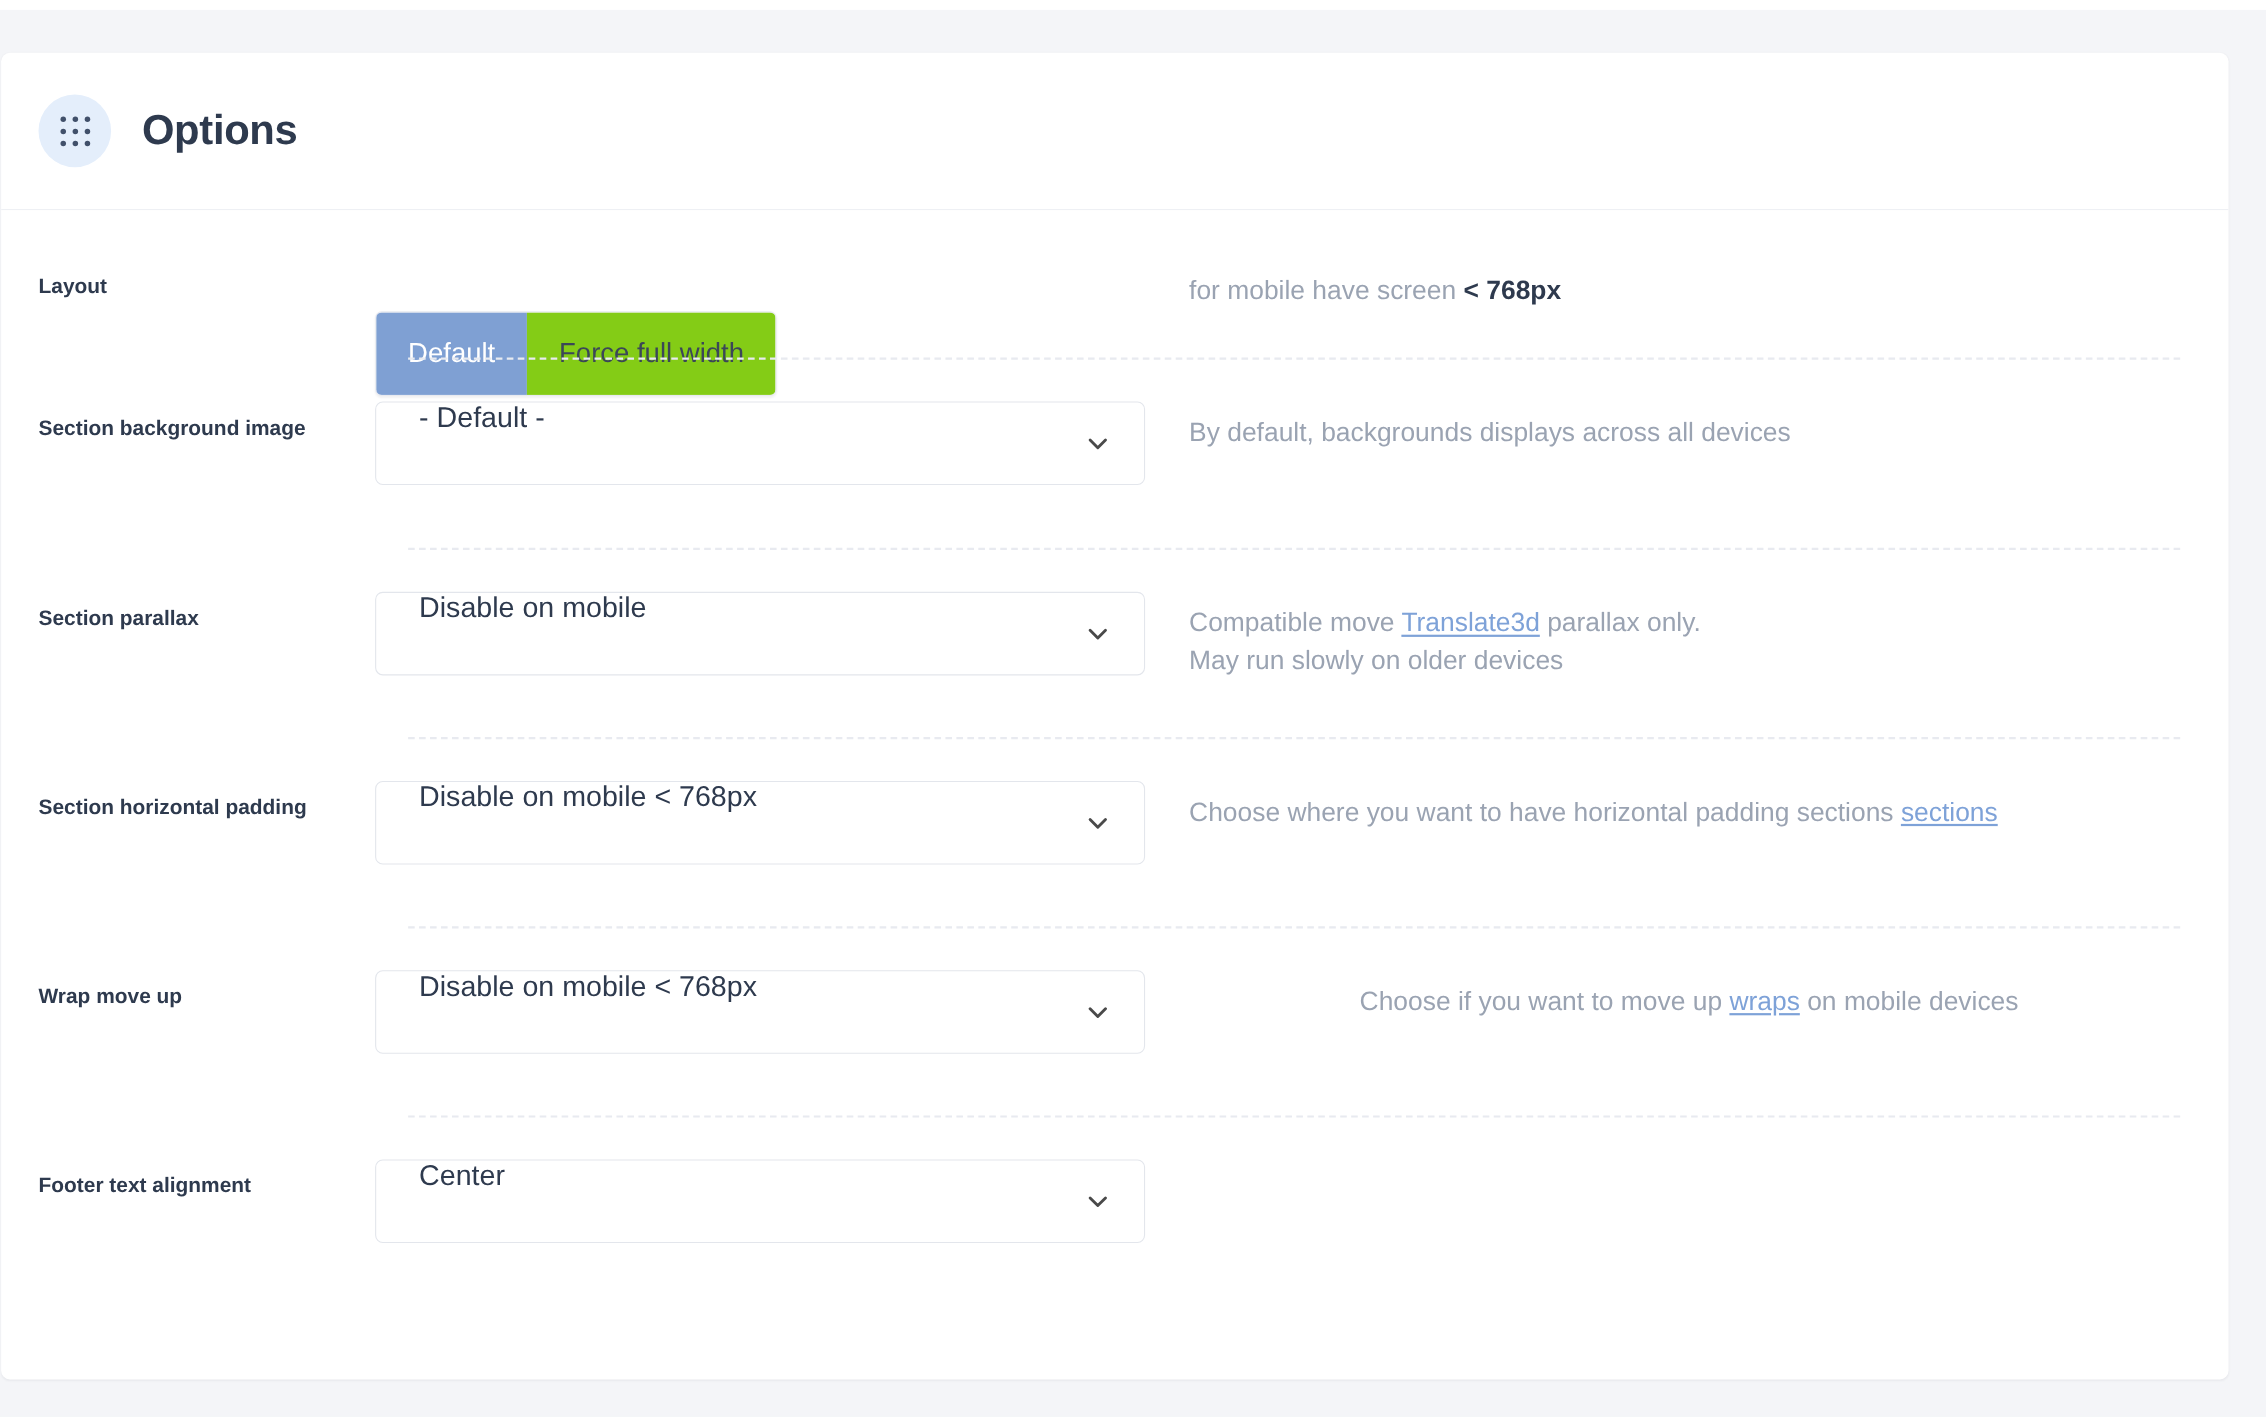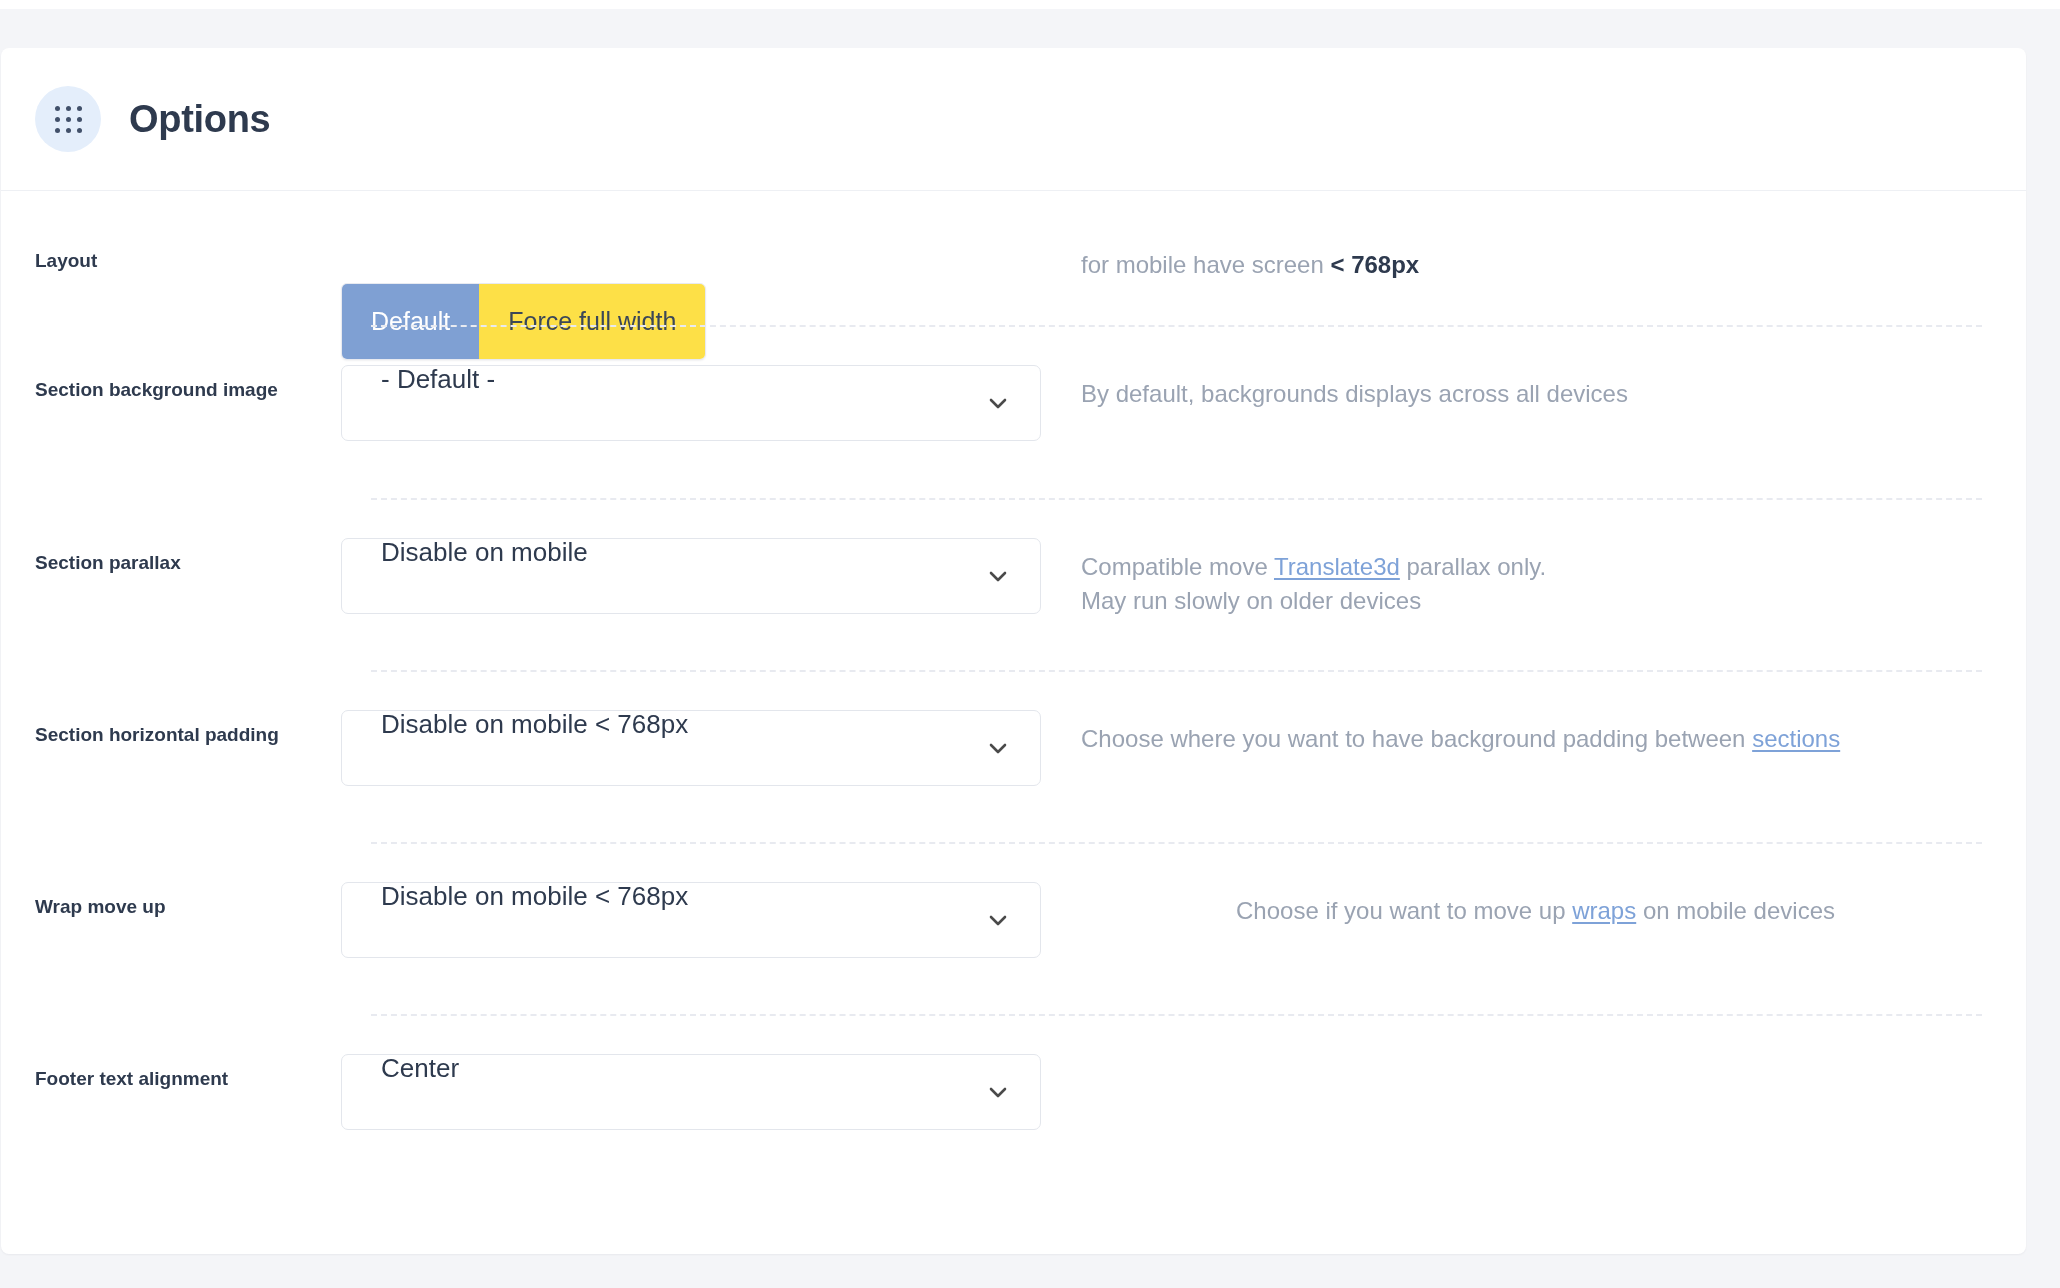--- a/index.html
+++ b/index.html
@@ -147,21 +147,21 @@
     box-shadow: 0 1px 2px rgba(16,24,40,0.06);
     border: 1px solid #e8eaf0;
     background: #f7f8f9;
     margin-top: 48px;
   }
   .seg {
     font-size: 25px;
     line-height: 1;
     padding: 25px 29px;
     color: #3b4758;
-    background: #fde047;
+    background: #84cc16;
     cursor: pointer;
     border: none;
     font-family: inherit;
     white-space: nowrap;
   }
   .seg.active {
     background: #7fa0d3;
     color: #ffffff;
   }
 
@@ -269,21 +269,21 @@
       <div class="row row-hpadding">
         <div class="row-label">Section horizontal padding</div>
         <div class="row-control">
           <div class="select">
             <span class="select-value">Disable on mobile &lt; 768px</span>
             <svg class="chev" viewBox="0 0 24 24" fill="none" stroke="#4a4a4a" stroke-width="2.6" stroke-linecap="round" stroke-linejoin="round">
               <polyline points="5 9 12 16 19 9"></polyline>
             </svg>
           </div>
         </div>
-        <div class="row-help"><span>Choose where you want to have background padding between </span><a href="#">sections</a><span></span></div>
+        <div class="row-help"><span>Choose where you want to have horizontal padding sections </span><a href="#">sections</a><span></span></div>
         <div class="divider"></div>
       </div>
 
       <div class="row row-wrapmove">
         <div class="row-label">Wrap move up</div>
         <div class="row-control">
           <div class="select">
             <span class="select-value">Disable on mobile &lt; 768px</span>
             <svg class="chev" viewBox="0 0 24 24" fill="none" stroke="#4a4a4a" stroke-width="2.6" stroke-linecap="round" stroke-linejoin="round">
               <polyline points="5 9 12 16 19 9"></polyline>

